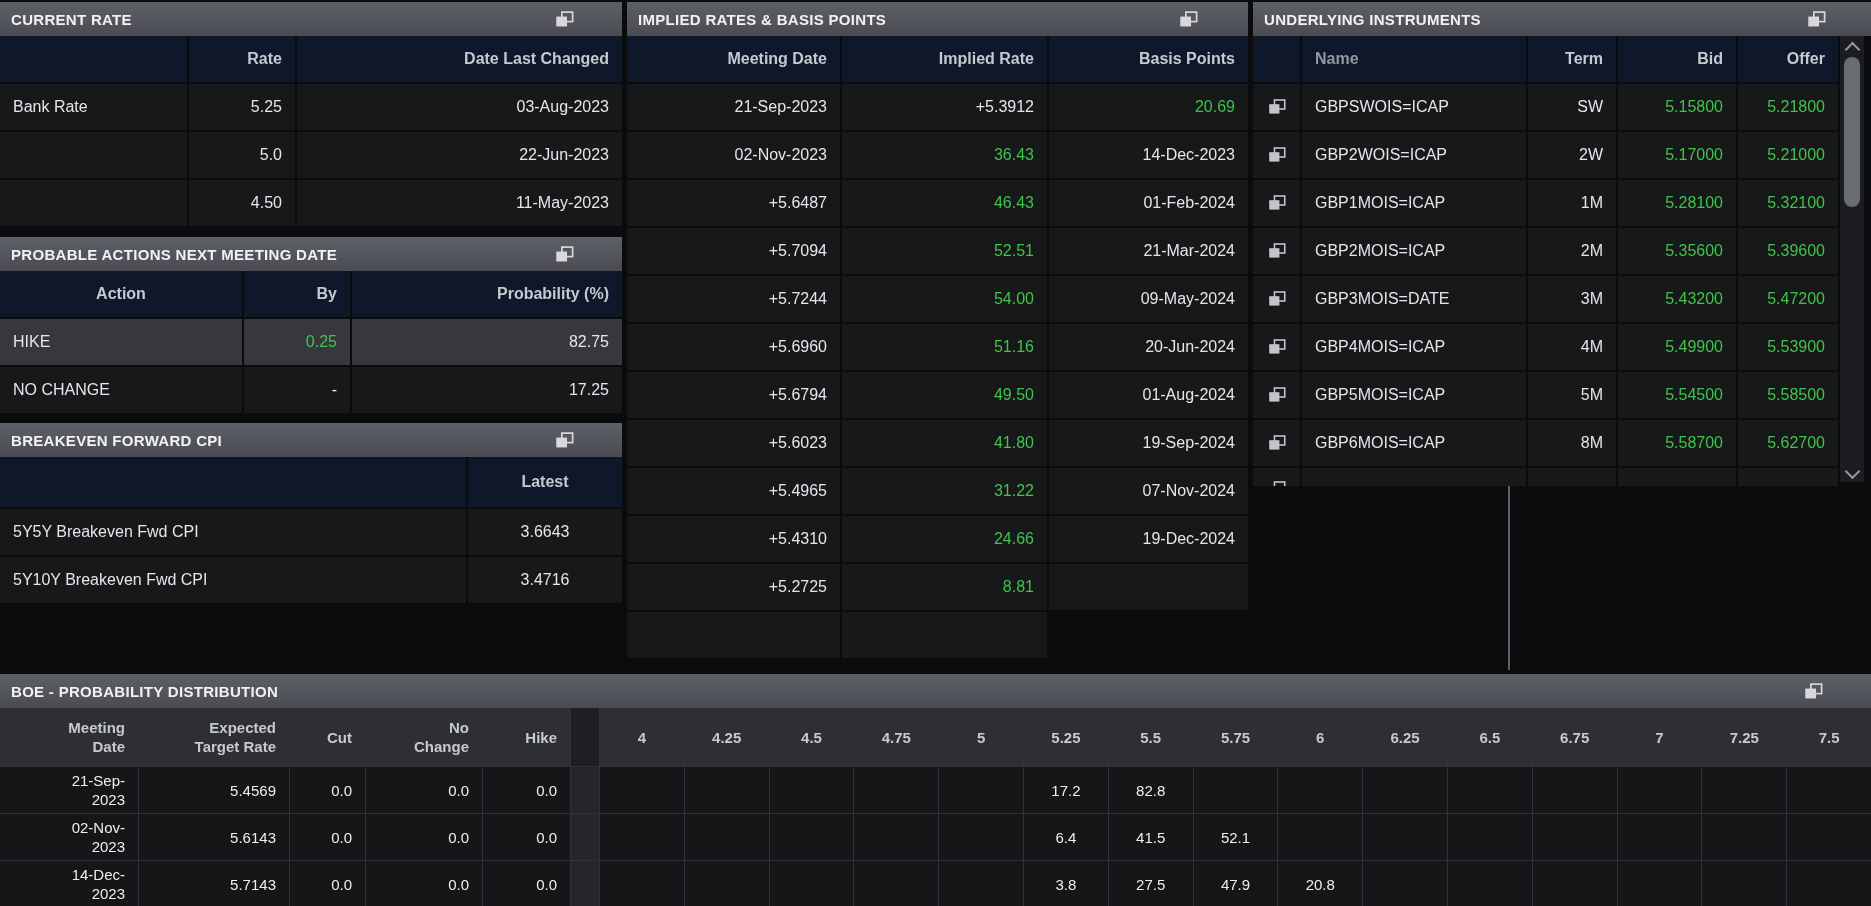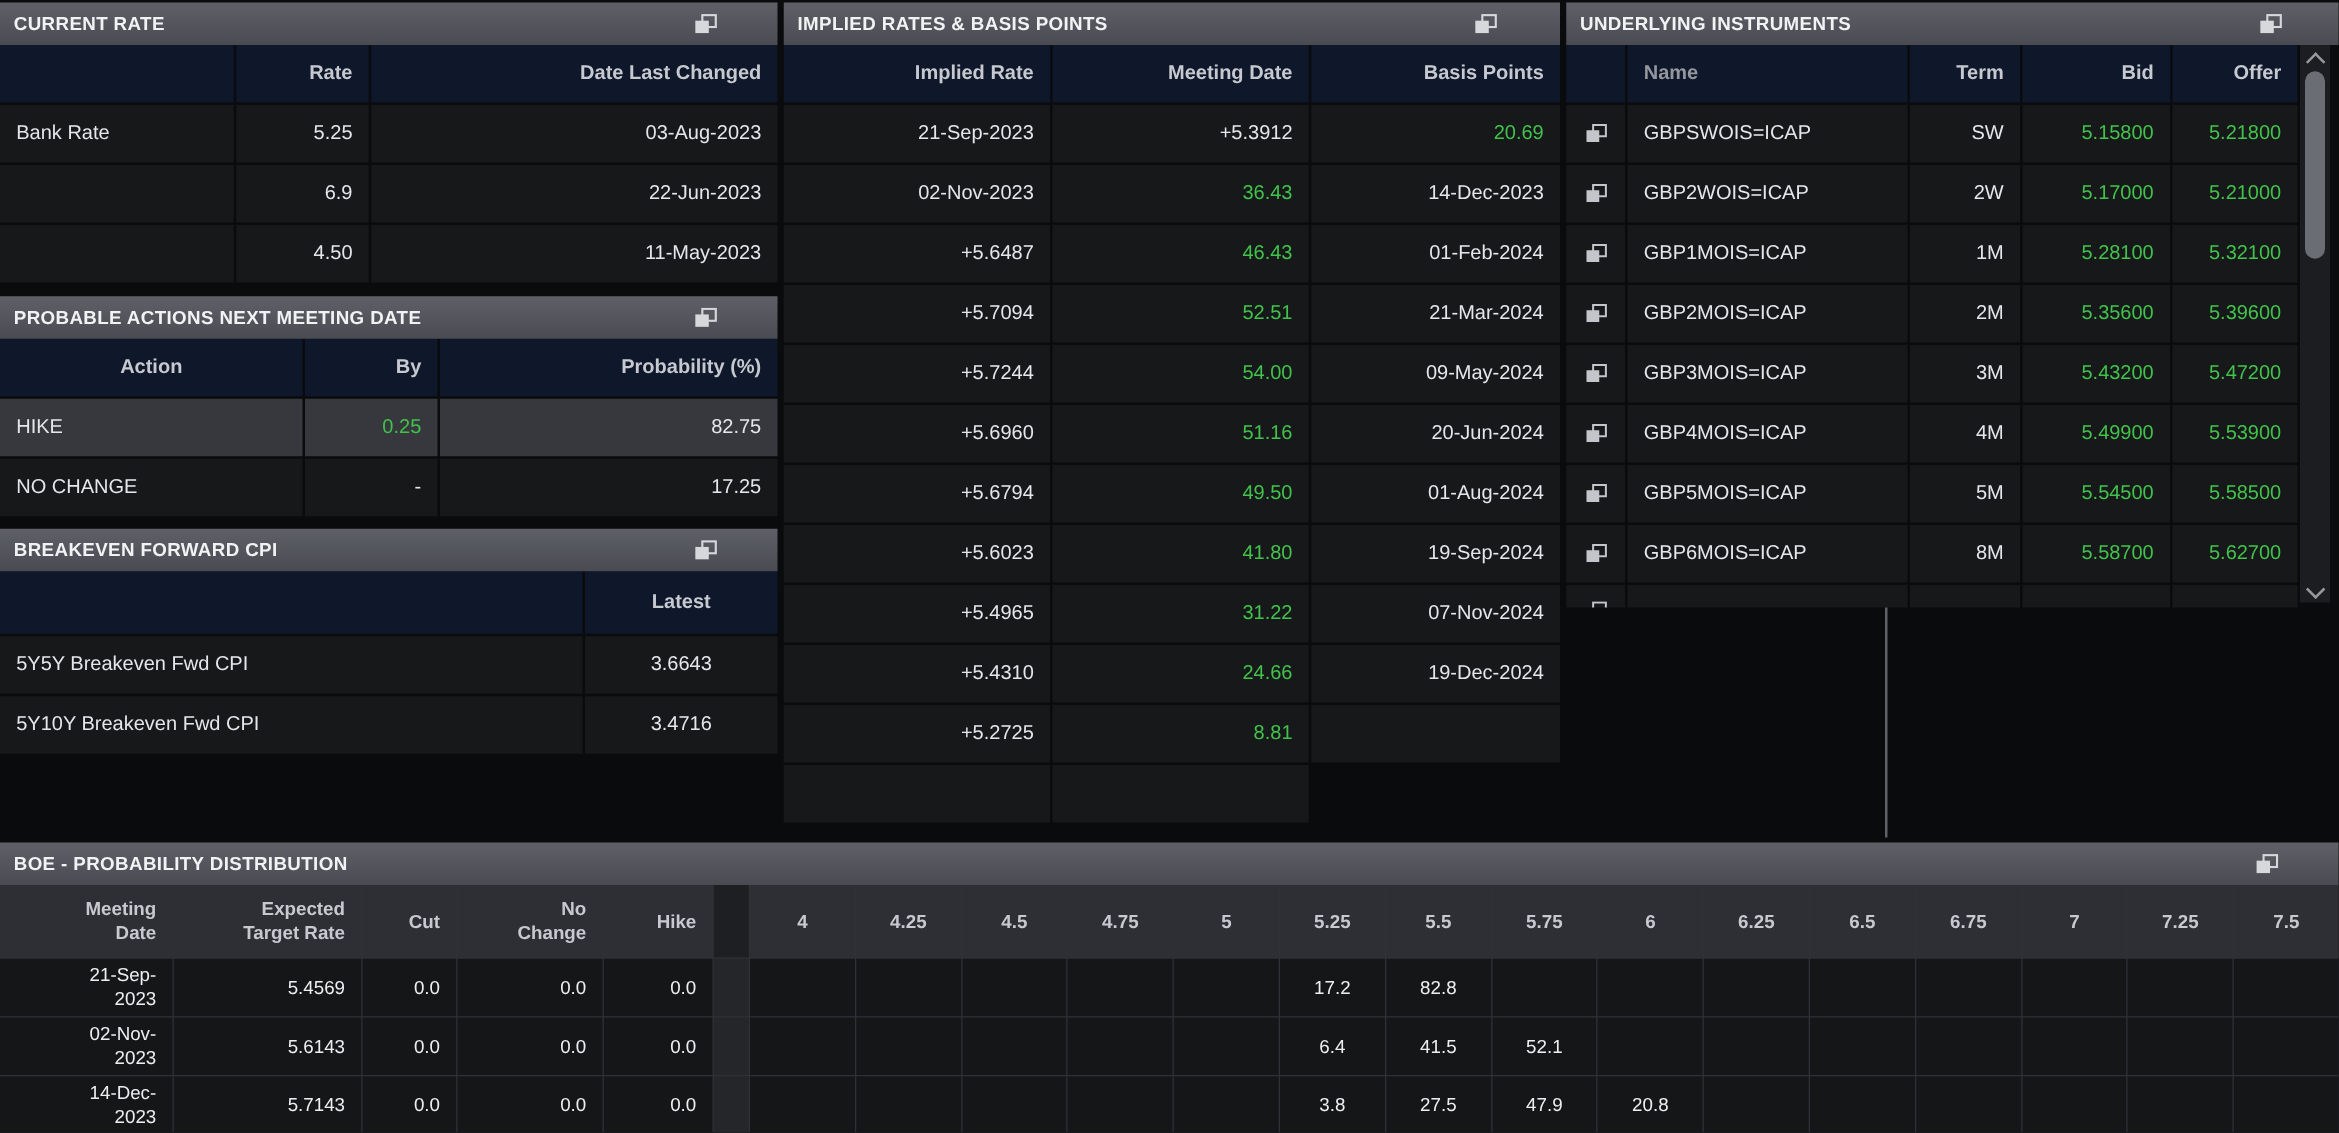--- a/index.html
+++ b/index.html
@@ -53,21 +53,21 @@
           </svg></span>
     </div>
     <div class="grid" id="t-current" style="width:622px;grid-template-columns:187px 106px 325px;grid-auto-rows:46px;">
         <div class="c h al"></div>
         <div class="c h ar">Rate</div>
         <div class="c h ar">Date Last Changed</div>
         <div class="c al">Bank Rate</div>
         <div class="c ar">5.25</div>
         <div class="c ar">03-Aug-2023</div>
         <div class="c al"></div>
-        <div class="c ar">6.9</div>
+        <div class="c ar">5.0</div>
         <div class="c ar">22-Jun-2023</div>
         <div class="c al"></div>
         <div class="c ar">4.50</div>
         <div class="c ar">11-May-2023</div>
       </div>
   </section>
 
   <section class="panel" style="left:0;top:237px;width:622px;">
     <div class="bar">
       <span class="bar-title">PROBABLE ACTIONS NEXT MEETING DATE</span>
@@ -109,22 +109,22 @@
 
   <section class="panel" style="left:627px;top:2px;width:621px;">
     <div class="bar">
       <span class="bar-title">IMPLIED RATES &amp; BASIS POINTS</span>
       <span class="bar-ic" style="right:50px;"><svg width="19" height="17" viewBox="0 0 18 16">
             <rect x="6.5" y="1" width="10.2" height="9" fill="none" stroke="#d6d8dc" stroke-width="1.6"></rect>
             <rect x="1.2" y="5.2" width="10.2" height="9.4" fill="#d6d8dc"></rect>
           </svg></span>
     </div>
     <div class="grid" id="t-implied" style="width:621px;grid-template-columns:213px 205px 199px;grid-auto-rows:46px;">
+        <div class="c h ar">Meeting Date</div>
         <div class="c h ar">Implied Rate</div>
-        <div class="c h ar">Meeting Date</div>
         <div class="c h ar">Basis Points</div>
         <div class="c ar">21-Sep-2023</div>
         <div class="c ar">+5.3912</div>
         <div class="c ar green">20.69</div>
         <div class="c ar">02-Nov-2023</div>
         <div class="c ar green">36.43</div>
         <div class="c ar">14-Dec-2023</div>
         <div class="c ar">+5.6487</div>
         <div class="c ar green">46.43</div>
         <div class="c ar">01-Feb-2024</div>
@@ -210,21 +210,21 @@
         <div class="c al">GBP2MOIS=ICAP</div>
         <div class="c ar">2M</div>
         <div class="c ar green">5.35600</div>
         <div class="c ar green">5.39600</div>
         <div class="c icoc">
           <svg width="18" height="16" viewBox="0 0 18 16">
             <rect x="6.5" y="1" width="10.2" height="9" fill="none" stroke="#c3c5ca" stroke-width="1.6"></rect>
             <rect x="1.2" y="5.2" width="10.2" height="9.4" fill="#c3c5ca"></rect>
           </svg>
         </div>
-        <div class="c al">GBP3MOIS=ICAP</div>
+        <div class="c al">GBP3MOIS=DATE</div>
         <div class="c ar">3M</div>
         <div class="c ar green">5.43200</div>
         <div class="c ar green">5.47200</div>
         <div class="c icoc">
           <svg width="18" height="16" viewBox="0 0 18 16">
             <rect x="6.5" y="1" width="10.2" height="9" fill="none" stroke="#c3c5ca" stroke-width="1.6"></rect>
             <rect x="1.2" y="5.2" width="10.2" height="9.4" fill="#c3c5ca"></rect>
           </svg>
         </div>
         <div class="c al">GBP4MOIS=ICAP</div>

